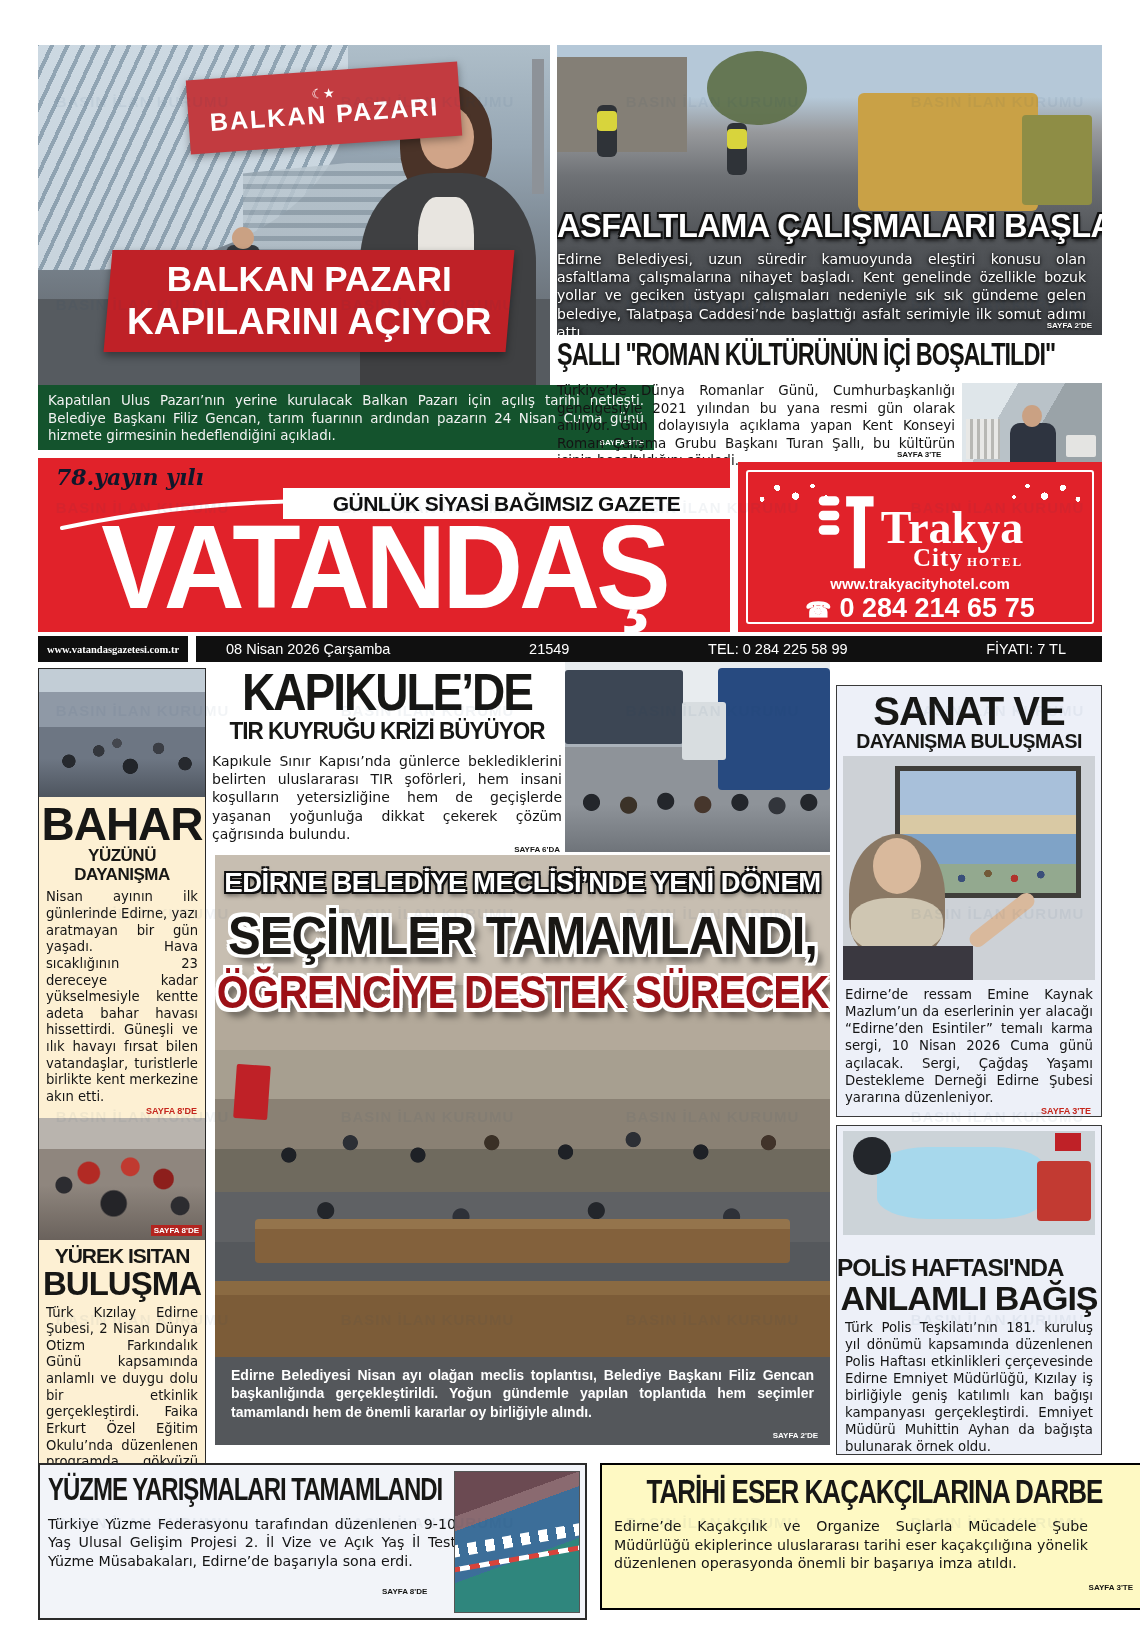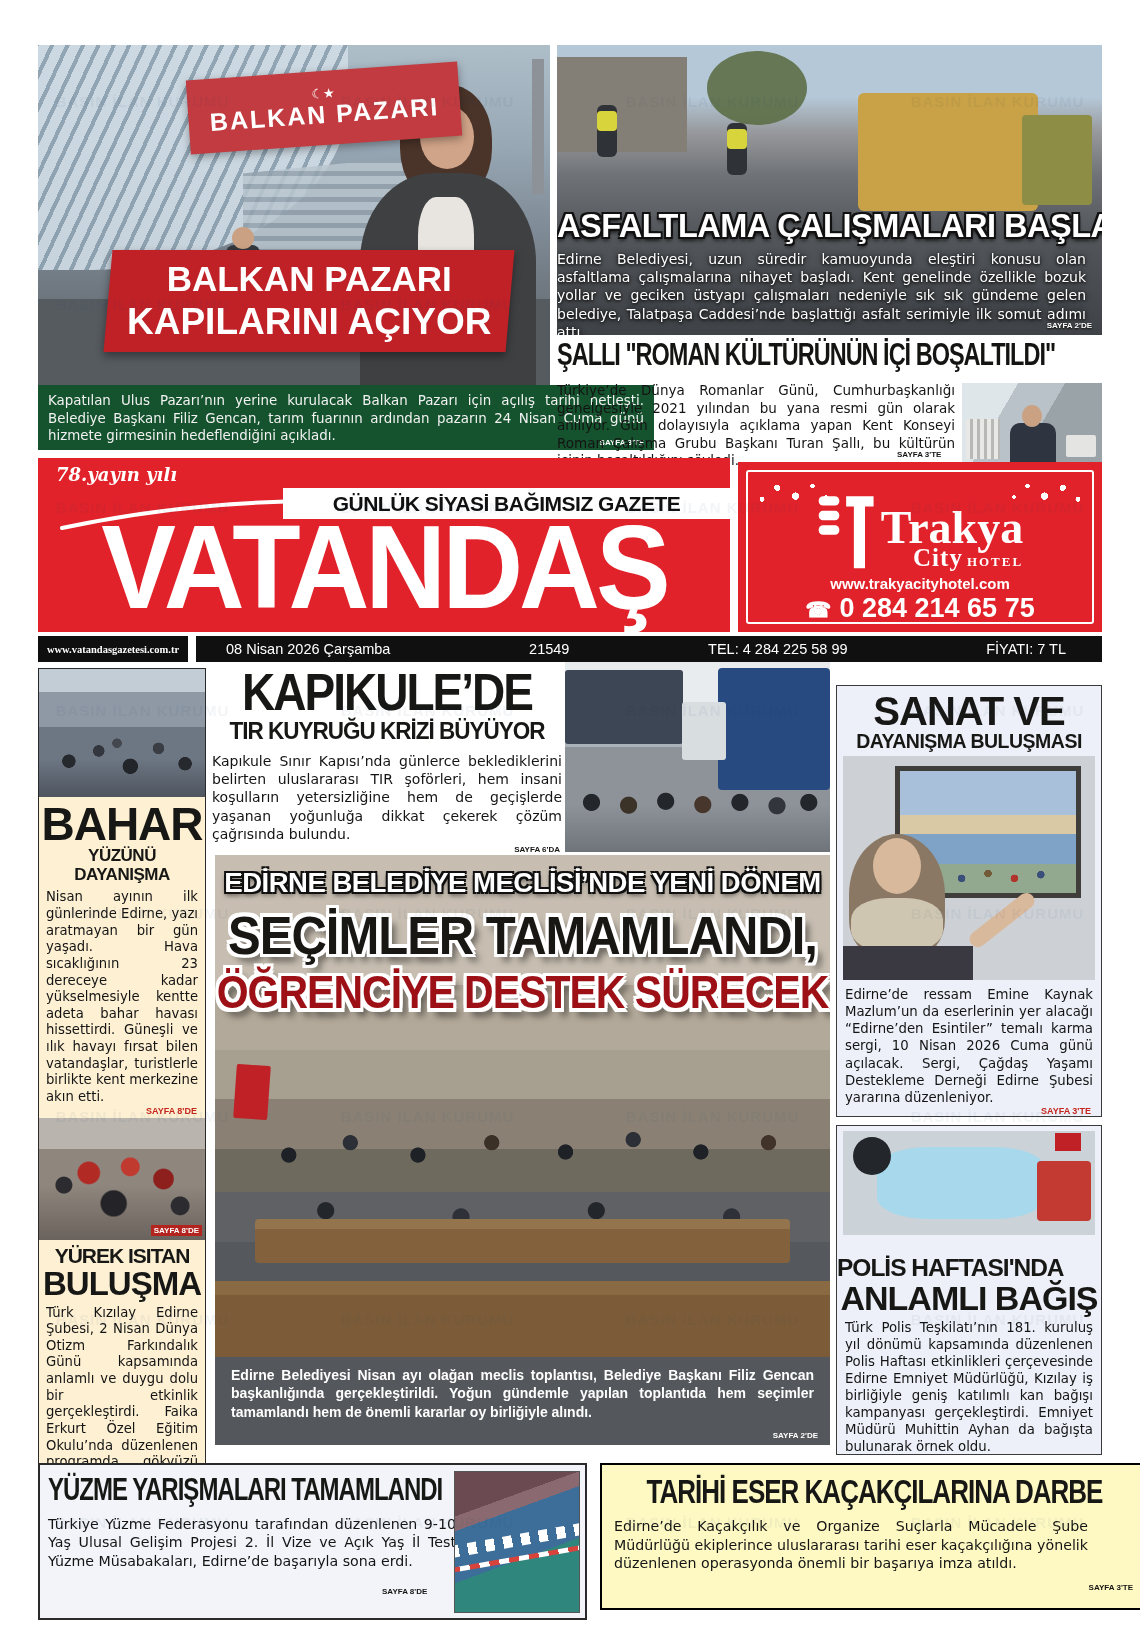--- a/index.html
+++ b/index.html
@@ -78,22 +78,22 @@
   #salli-photo{right:0;top:45px;width:140px;height:82px;overflow:hidden;
     background:linear-gradient(120deg,#dfe6ea 0 30%,#b9c2c8 30% 55%,#9aa3a8 55% 100%);}
   .sp-radiator{position:absolute;left:4px;bottom:6px;width:34px;height:40px;
     background:repeating-linear-gradient(90deg,#e8e8e6 0 4px,#b8b8b4 4px 7px);}
   .sp-man{position:absolute;left:48px;bottom:0;width:46px;height:42px;background:#2e3440;border-radius:10px 10px 0 0;}
   .sp-head{position:absolute;left:60px;bottom:38px;width:20px;height:22px;background:#caa183;border-radius:50%;}
   .sp-printer{position:absolute;right:6px;bottom:8px;width:30px;height:22px;background:#e4e4e2;border-radius:2px;}
 
   
   #masthead{left:38px;top:458px;width:692px;height:174px;background:#e1222a;overflow:hidden;}
-  #mh-year{position:absolute;left:18px;top:6px;color:#ffffff;font-family:"DejaVu Serif",serif;
-    font-style:italic;font-weight:700;font-size:18px;}
+  #mh-year{position:absolute;left:18px;top:6px;color:#0f172a;font-family:"DejaVu Serif",serif;
+    font-style:italic;font-weight:700;font-size:22px;}
   #mh-swoosh{position:absolute;left:18px;top:32px;}
   #mh-tagline{position:absolute;right:0;top:30px;width:447px;height:31px;background:#fff;
     display:flex;align-items:center;justify-content:center;}
   #mh-tagline span{font-family:"Liberation Sans",sans-serif;font-weight:700;font-size:21px;
     color:#101010;letter-spacing:-0.5px;white-space:nowrap;}
   #mh-title{position:absolute;left:0;top:50px;width:692px;text-align:center;color:#fff;
     font-family:"Liberation Sans",sans-serif;font-weight:700;font-size:112px;line-height:1;
     letter-spacing:-4px;transform:scaleY(1.06);transform-origin:top;white-space:nowrap;}
 
   
@@ -368,21 +368,21 @@
       <span class="ph">☎</span><span>0 284 214 65 75</span>
     </div>
   </div>
 
   <div id="datebar-left" class="abs">
     <span>www.vatandasgazetesi.com.tr</span>
   </div>
   <div id="datebar-main" class="abs">
     <span>08 Nisan 2026 Çarşamba</span>
     <span>21549</span>
-    <span>TEL: 4 284 225 58 99</span>
+    <span>TEL: 0 284 225 58 99</span>
     <span>FİYATI: 7 TL</span>
   </div>
 
   <div id="leftcol" class="abs">
     <div class="lc-photo1">
       <div class="crowd"></div>
     </div>
     <div class="lc-h1 hl">BAHAR</div>
     <div class="lc-h2 hl">YÜZÜNÜ DAYANIŞMA</div>
     <div class="lc-body body-txt">Nisan ayının ilk günlerinde Edirne, yazı aratmayan bir gün yaşadı. Hava sıcaklığının 23 dereceye kadar yükselmesiyle kentte adeta bahar havası hissettirdi. Güneşli ve ılık havayı fırsat bilen vatandaşlar, turistlerle birlikte kent merkezine akın etti.</div>

